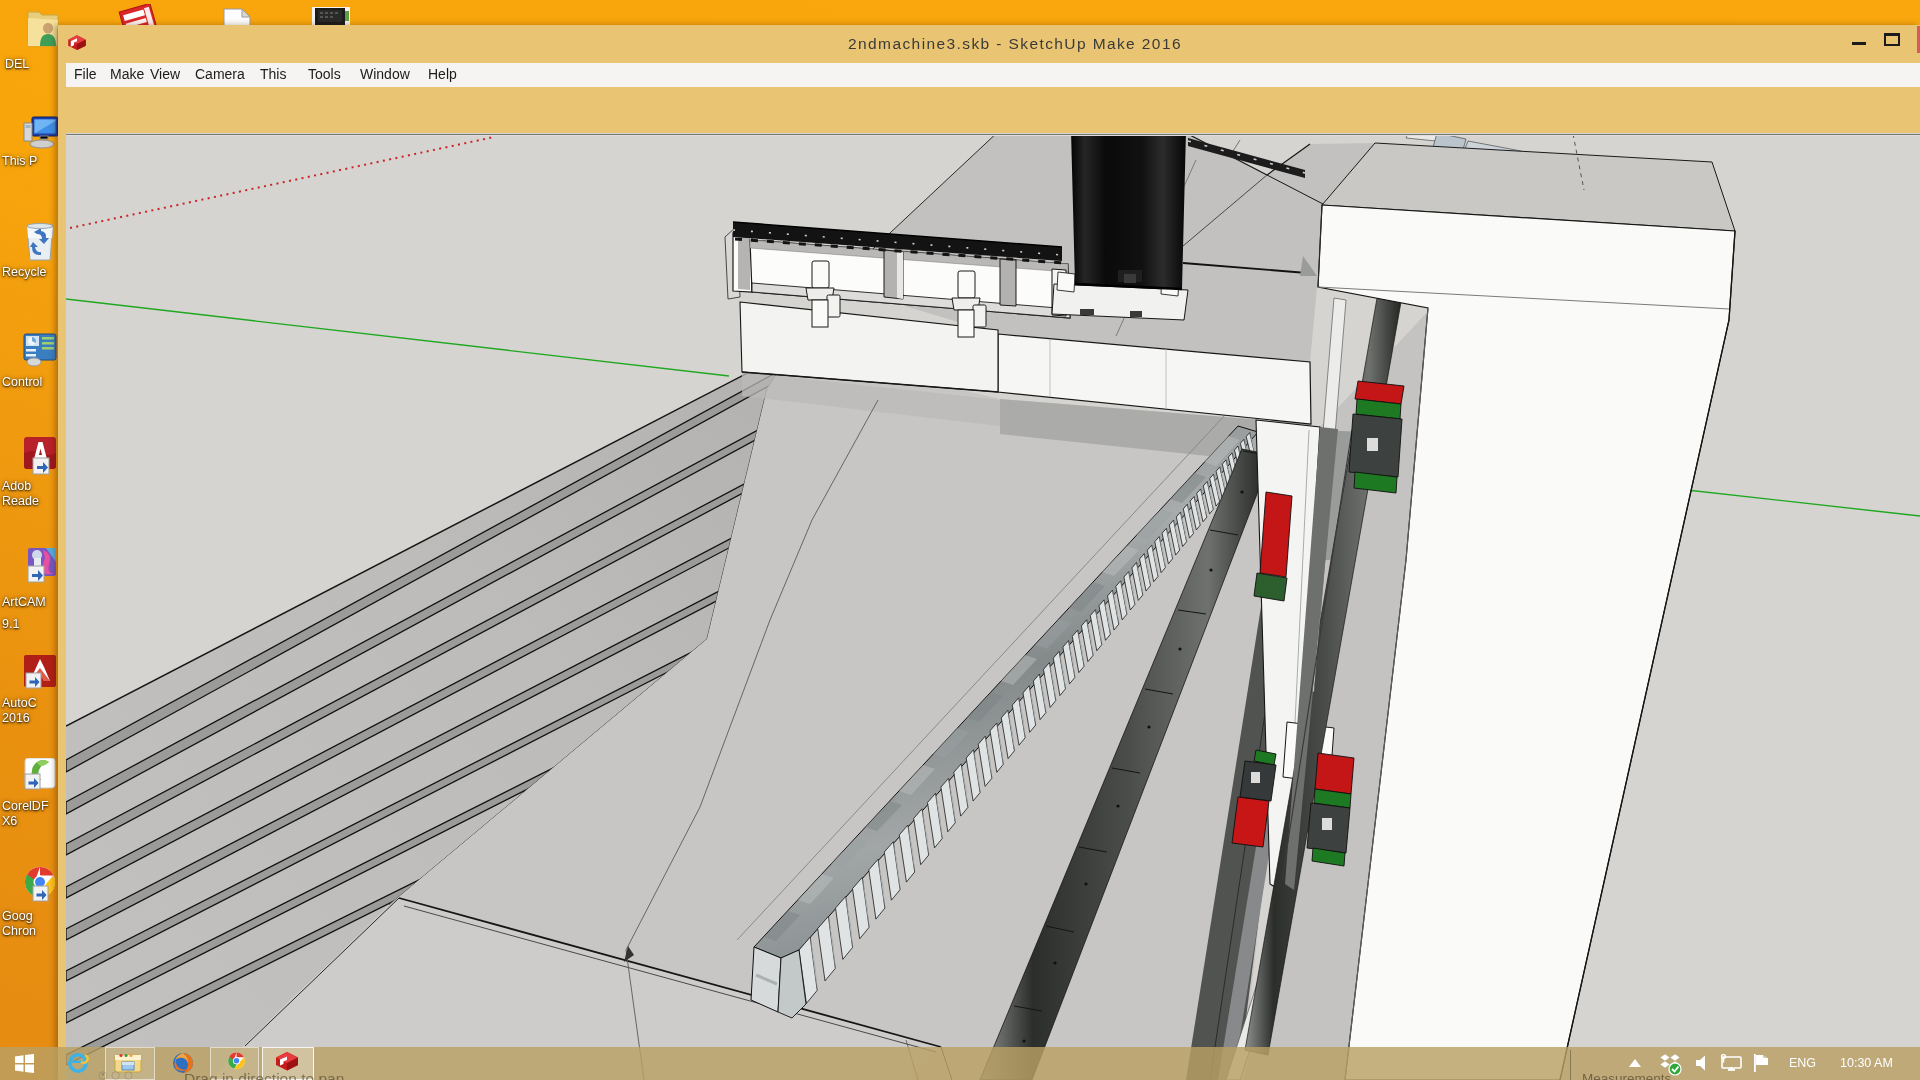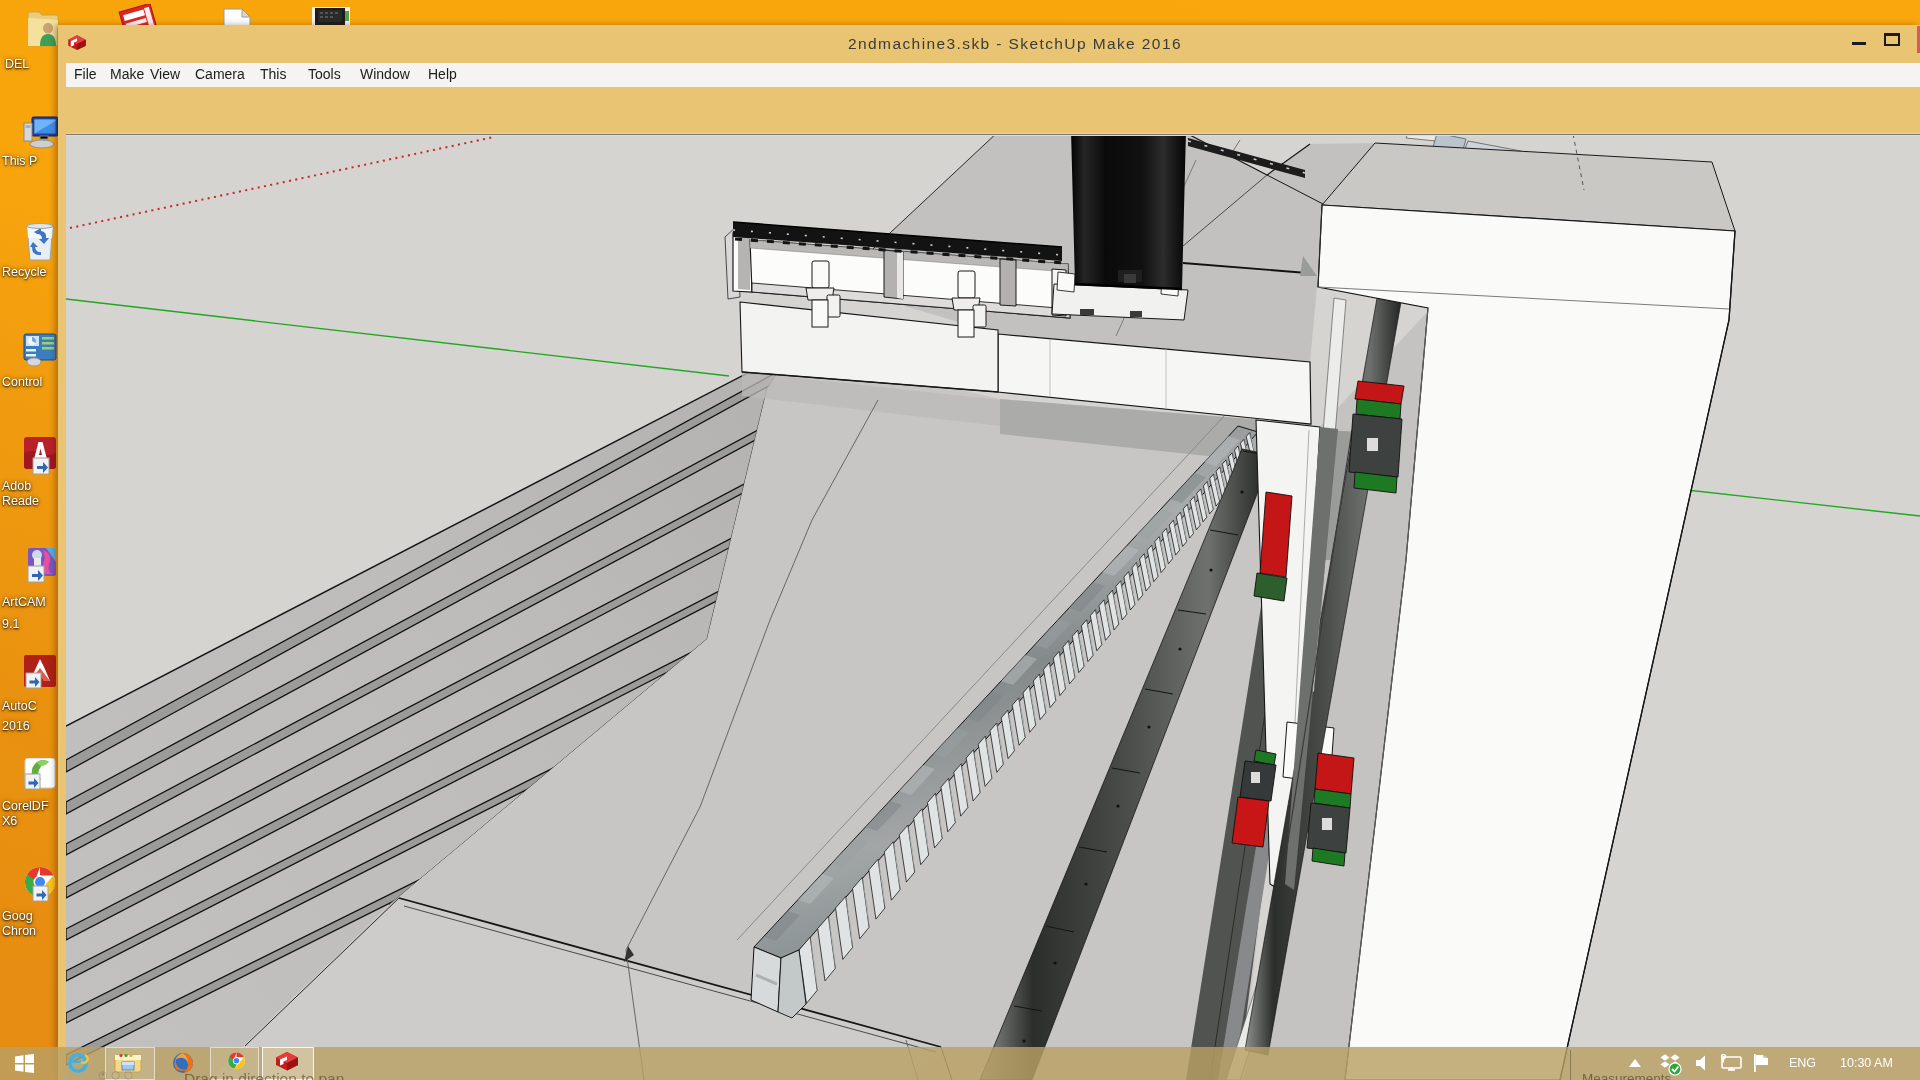--- a/index.html
+++ b/index.html
@@ -131,21 +131,21 @@
     <div style="line-height:22px">ArtCAM<br>9.1</div>
   </div>
   <div class="dico" style="left:2px; top:655px;">
     <svg width="36" height="38" viewBox="0 0 36 38">
       <rect x="2" y="0" width="32" height="32" rx="2" fill="#b02016"></rect>
       <path d="M8,26 L18,4 L22,12 L28,26 L22,26 L18,17 L13,26 Z" fill="#fff"></path>
       <path d="M8,26 L18,13 L28,26 L22,26 L18,20 L13,26 Z" fill="#e05a4a"></path>
       <rect x="4" y="18" width="15" height="15" fill="#f2f2f2" stroke="#a0a0a0"></rect>
       <path d="M7.5,25.5 L13,25.5 L13,22 L17.5,27 L13,32 L13,28.5 L7.5,28.5 Z" fill="#2f66b8"></path>
     </svg>
-    <div style="line-height:20px">AutoC<br>2016</div>
+    <div style="line-height:15px">AutoC<br>2016</div>
   </div>
   <div class="dico" style="left:2px; top:758px;">
     <svg width="38" height="38" viewBox="0 0 38 38">
       <rect x="4" y="0" width="30" height="30" rx="3" fill="#fff" stroke="#c8c8c8"></rect>
       <path d="M12,22 Q8,10 16,4 Q22,0 28,4 Q20,6 18,12 Q16,18 20,22 Z" fill="#5fae3f"></path>
       <path d="M16,4 Q22,0 28,4 Q24,8 20,8 Q17,7 16,4Z" fill="#8fcf5f"></path>
       <rect x="4" y="16" width="15" height="15" fill="#f2f2f2" stroke="#a0a0a0"></rect>
       <path d="M7.5,23.5 L13,23.5 L13,20 L17.5,25 L13,30 L13,26.5 L7.5,26.5 Z" fill="#2f66b8"></path>
     </svg>
     <div style="line-height:15px">CorelDF<br>X6</div>

